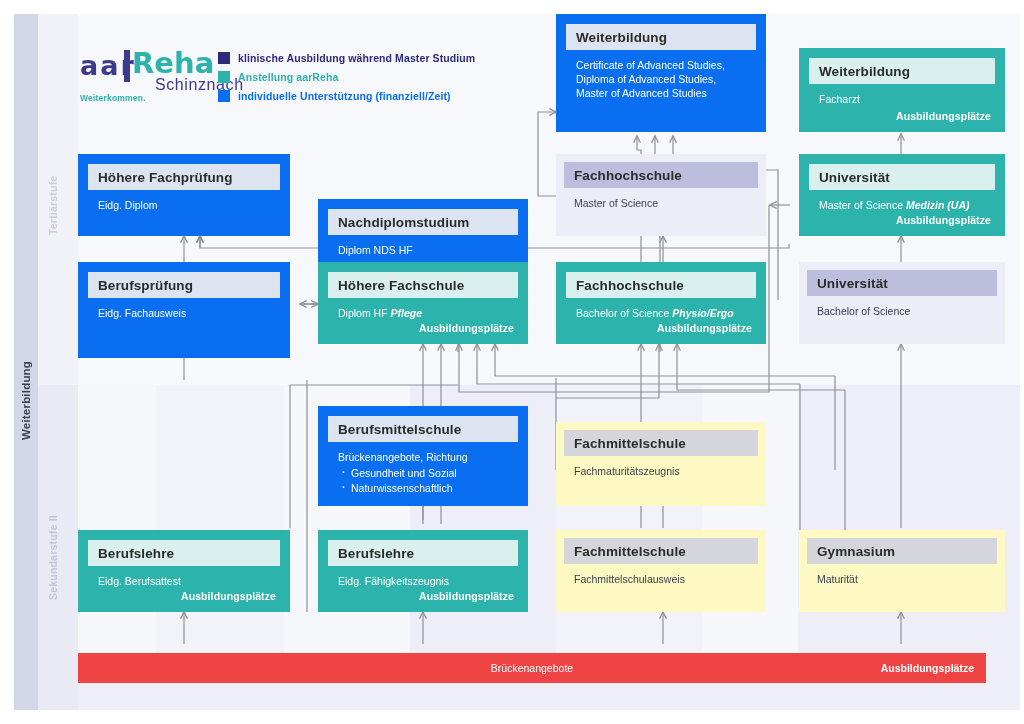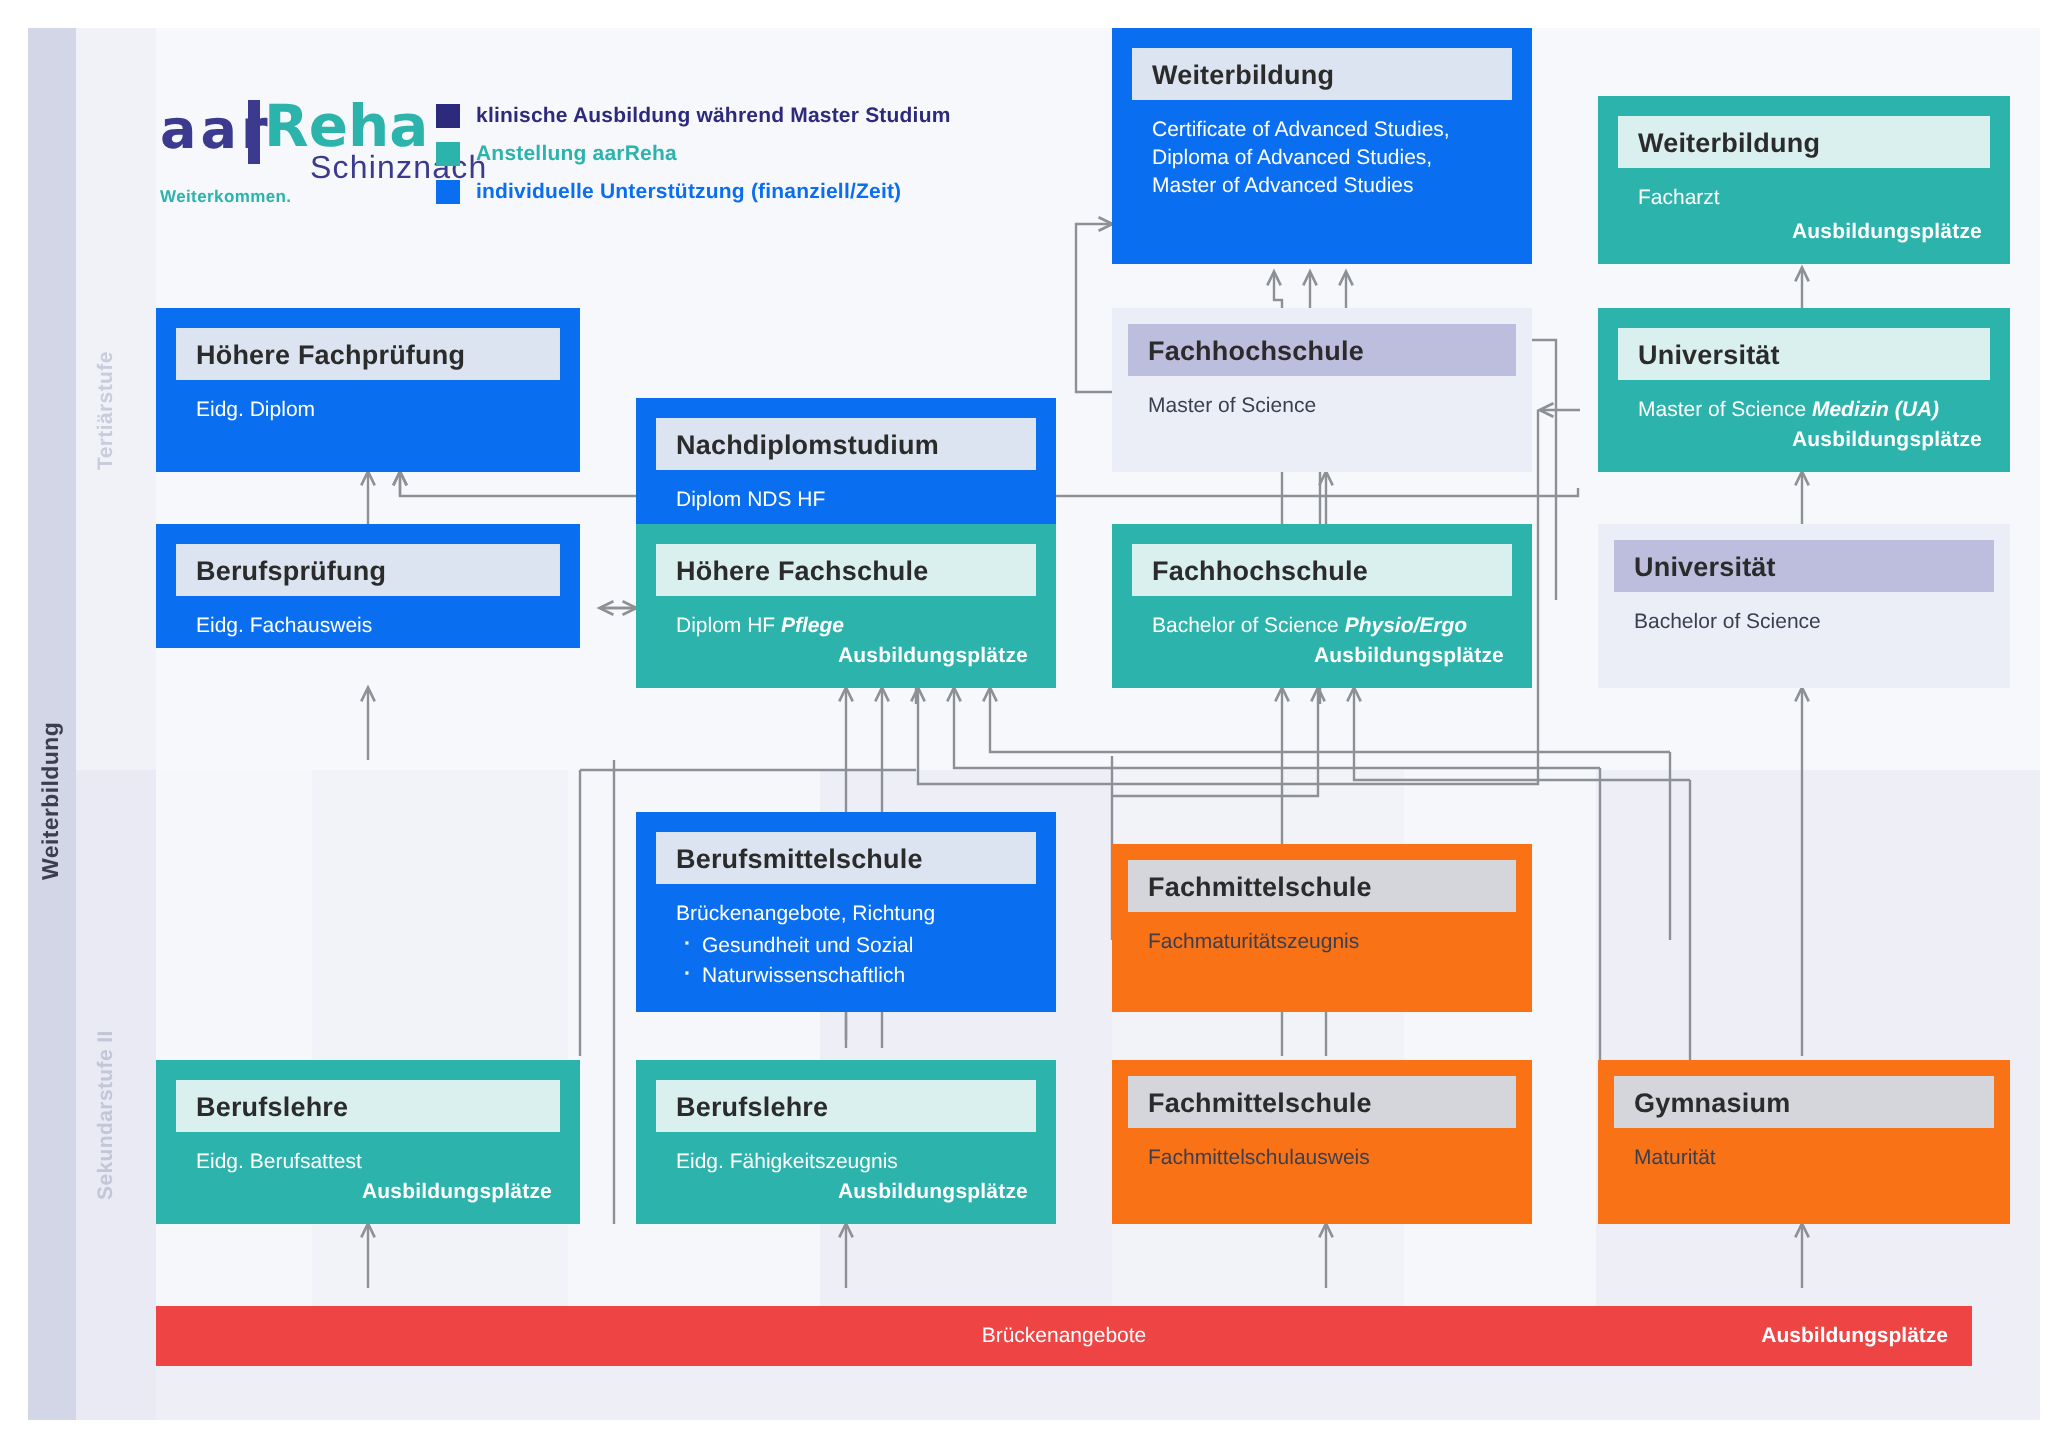--- a/index.html
+++ b/index.html
@@ -81,21 +81,21 @@
   .v-blue .sub{color:#ffffff;}
 
   .v-teal{background:#2bb3ac;border:2px solid #2bb3ac;}
   .v-teal .hdr{background:#d9f0ee;}
   .v-teal .sub{color:#ffffff;}
 
   .v-lav{background:#eceef7;border:none;}
   .v-lav .hdr{background:#bdbedd;}
   .v-lav .sub{color:#3a3f50;}
 
-  .v-gray{background:#f97316;border:none;}
+  .v-gray{background:#fef9c3;border:none;}
   .v-gray .hdr{background:#d4d6dc;}
   .v-gray .sub{color:#3a3f50;}
 
   
   #bar-bruecken{
     position:absolute;left:78px;top:653px;width:908px;height:30px;
     background:#ef4444;
   }
   #bar-bruecken .mid{
     position:absolute;left:0;right:0;top:0;height:30px;
@@ -270,21 +270,21 @@
     <div class="hdr">Fachhochschule</div>
     <div class="sub">Master of Science</div>
   </div>
 
   <div class="node v-teal" style="left:799px;top:154px;width:206px;height:82px;">
     <div class="hdr">Universität</div>
     <div class="sub"><span>Master of Science </span><span class="it">Medizin (UA)</span></div>
     <div class="aus">Ausbildungsplätze</div>
   </div>
 
-  <div class="node v-blue" style="left:78px;top:262px;width:212px;height:62px;">
+  <div class="node v-blue" style="left:78px;top:262px;width:212px;height:96px;">
     <div class="hdr">Berufsprüfung</div>
     <div class="sub">Eidg. Fachausweis</div>
   </div>
 
   <div class="node v-teal" style="left:318px;top:262px;width:210px;height:82px;">
     <div class="hdr">Höhere Fachschule</div>
     <div class="sub"><span>Diplom HF </span><span class="it">Pflege</span></div>
     <div class="aus">Ausbildungsplätze</div>
   </div>
 

